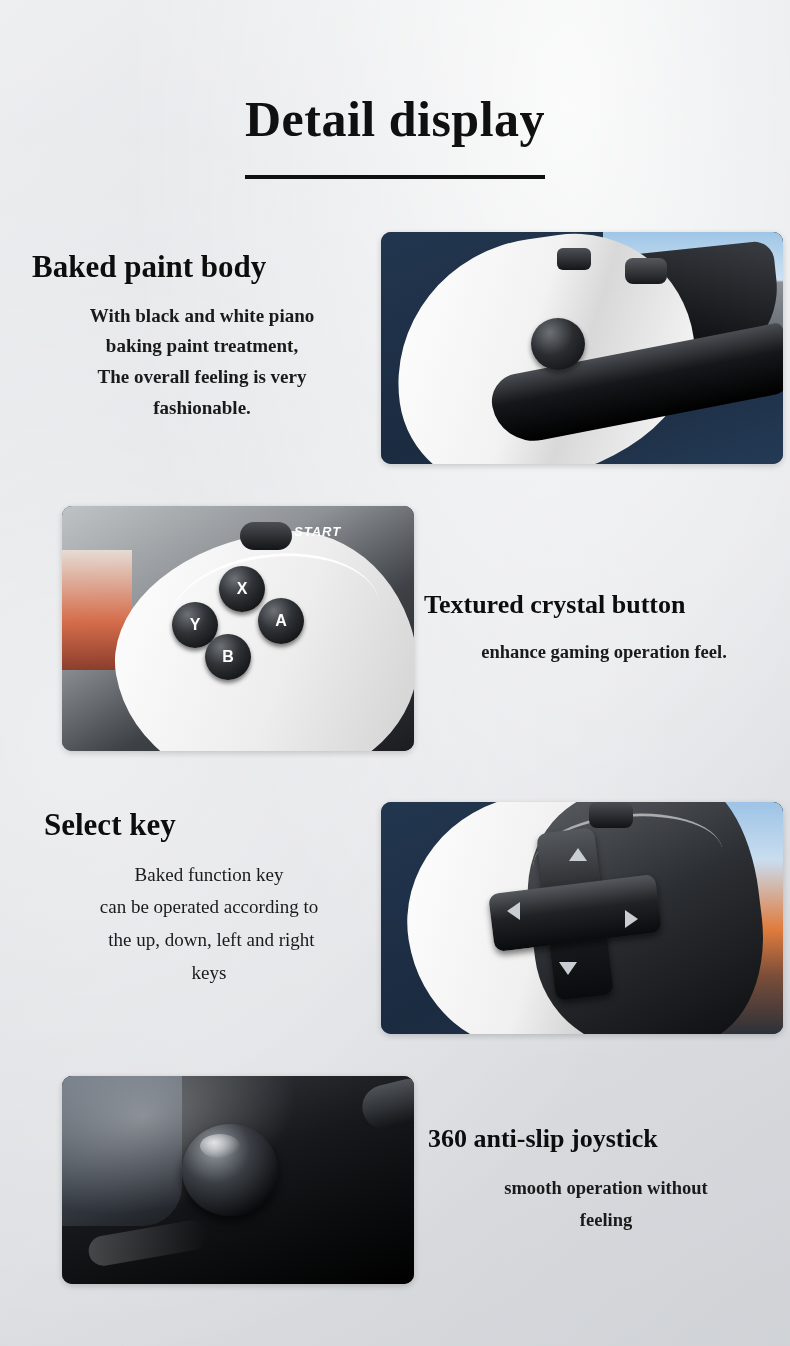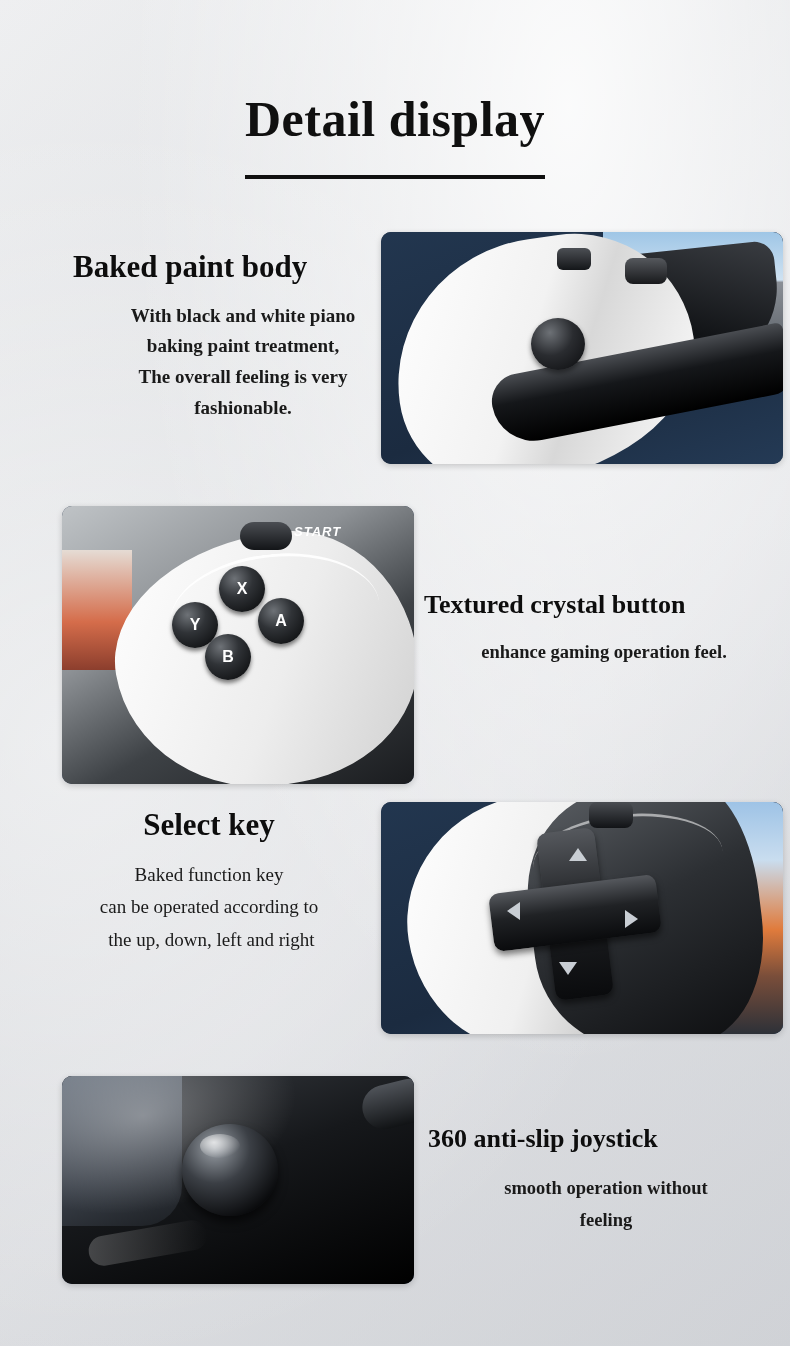--- a/index.html
+++ b/index.html
@@ -46,21 +46,20 @@
     line-height: 1.1;
     padding-bottom: 28px;
     border-bottom: 4px solid #101010;
   }
 
   
   .block {
     position: absolute;
     display: flex;
     align-items: flex-start;
-    padding-left: 41px;
   }
   .photo {
     position: relative;
     border-radius: 10px;
     overflow: hidden;
     box-shadow: 0 2px 6px rgba(0,0,0,0.18);
     background: #203047;
     flex: none;
   }
   .txt { flex: none; }
@@ -79,29 +78,29 @@
 
   
   #block1 { left: 0; top: 232px; width: 790px; }
   #block1 .txt { width: 340px; margin-left: 32px; padding-top: 18px; }
   #block1 .heading { font-size: 31px; margin-bottom: 16px; }
   #block1 .body-text { font-size: 19px; line-height: 1.62; }
   #photo1 { position: absolute; left: 381px; top: 0; width: 402px; height: 232px; }
 
   
   #block2 { left: 0; top: 506px; width: 790px; }
-  #photo2 { position: absolute; left: 62px; top: 0; width: 352px; height: 278px; }
+  #photo2 { position: absolute; left: 62px; top: 0; width: 352px; height: 245px; }
   #block2 .txt { position: absolute; left: 424px; top: 84px; width: 360px; }
   #block2 .heading { font-size: 26px; margin-bottom: 20px; white-space: nowrap; }
   #block2 .body-text { font-size: 18.5px; line-height: 1.5; }
 
   
   #block3 { left: 0; top: 802px; width: 790px; }
   #block3 .txt { position: absolute; left: 44px; top: 6px; width: 330px; }
-  #block3 .heading { font-size: 31px; margin-bottom: 16px; text-align: center; }
+  #block3 .heading { font-size: 31px; margin-bottom: 16px; }
   #block3 .body-text { font-size: 19px; line-height: 1.72; font-weight: normal; }
   #photo3 { position: absolute; left: 381px; top: 0; width: 402px; height: 232px; }
 
   
   #block4 { left: 0; top: 1076px; width: 790px; }
   #photo4 { position: absolute; left: 62px; top: 0; width: 352px; height: 208px; }
   #block4 .txt { position: absolute; left: 428px; top: 48px; width: 356px; }
   #block4 .heading { font-size: 26px; margin-bottom: 20px; white-space: nowrap; }
   #block4 .body-text { font-size: 18.5px; line-height: 1.7; }
 
@@ -318,20 +317,21 @@
     </div>
   </div>
 
   <div class="block" id="block3">
     <div class="txt">
       <div class="heading">Select key</div>
       <div class="body-text">
         <div>Baked function key</div>
         <div>can be operated according to</div>
         <div> the up, down, left and right</div>
+        <div>keys</div>
       </div>
     </div>
     <div class="photo" id="photo3">
       <div class="bg-navy"></div>
       <div class="screen"></div>
       <div class="white-shell"></div>
       <div class="dark-shell"></div>
       <div class="arc"></div>
       <div class="nub"></div>
       <div class="dpad-v"></div>

